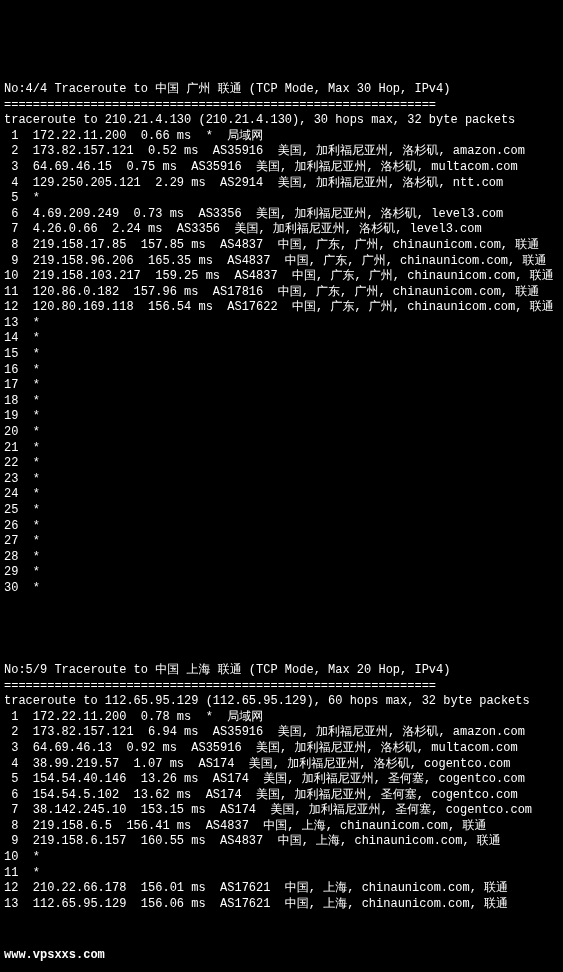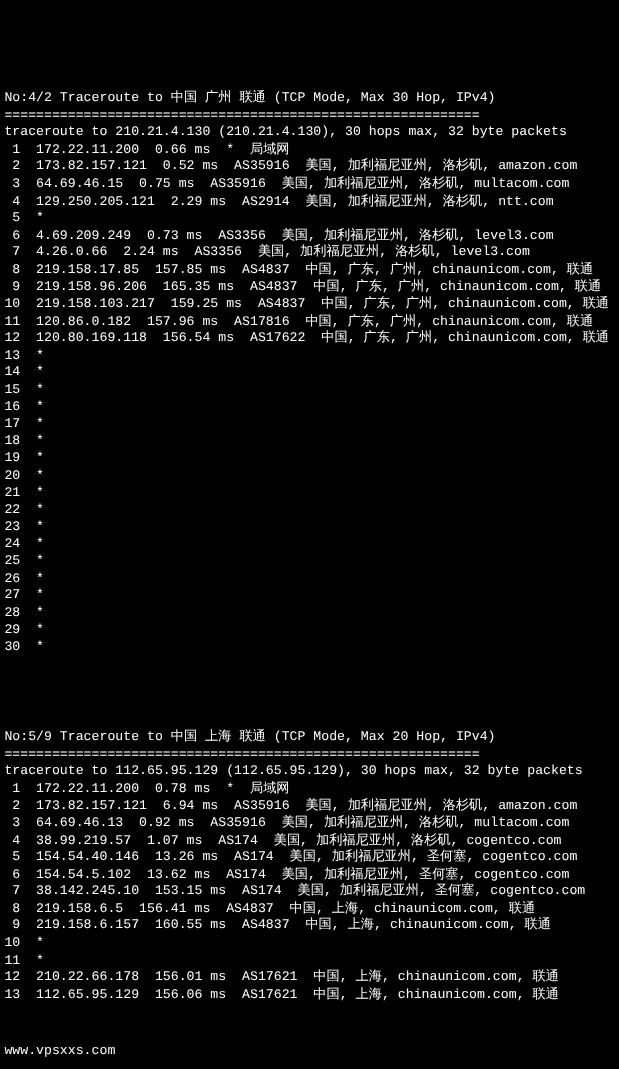--- a/index.html
+++ b/index.html
@@ -9,29 +9,29 @@
     font-size: 12px;
     line-height: 1.3;
     margin: 0;
     padding: 4px;
     white-space: pre;
     width: 563px;
     box-sizing: border-box;
     position: relative;
   }
   .block { margin-bottom: 4px; }
-  .siteurl { font-weight: normal; }
+  .siteurl { font-weight: bold; }
 </style>
 </head>
 <body>
 
 
 
 <div class="block">
-<span>No:4/2 Traceroute to 中国 广州 联通 (TCP Mode, Max 30 Hop, IPv4)</span>
+<span>No:4/4 Traceroute to 中国 广州 联通 (TCP Mode, Max 30 Hop, IPv4)</span>
 <span>============================================================</span>
 <span>traceroute to 210.21.4.130 (210.21.4.130), 30 hops max, 32 byte packets</span>
 <div> 1  172.22.11.200  0.66 ms  *  局域网
  2  173.82.157.121  0.52 ms  AS35916  美国, 加利福尼亚州, 洛杉矶, amazon.com
  3  64.69.46.15  0.75 ms  AS35916  美国, 加利福尼亚州, 洛杉矶, multacom.com
  4  129.250.205.121  2.29 ms  AS2914  美国, 加利福尼亚州, 洛杉矶, ntt.com
  5  *
  6  4.69.209.249  0.73 ms  AS3356  美国, 加利福尼亚州, 洛杉矶, level3.com
  7  4.26.0.66  2.24 ms  AS3356  美国, 加利福尼亚州, 洛杉矶, level3.com
  8  219.158.17.85  157.85 ms  AS4837  中国, 广东, 广州, chinaunicom.com, 联通
@@ -55,21 +55,21 @@
 26  *
 27  *
 28  *
 29  *
 30  *</div>
 </div>
 
 <div class="block">
 <span>No:5/9 Traceroute to 中国 上海 联通 (TCP Mode, Max 20 Hop, IPv4)</span>
 <span>============================================================</span>
-<span>traceroute to 112.65.95.129 (112.65.95.129), 30 hops max, 32 byte packets</span>
+<span>traceroute to 112.65.95.129 (112.65.95.129), 60 hops max, 32 byte packets</span>
 <div> 1  172.22.11.200  0.78 ms  *  局域网
  2  173.82.157.121  6.94 ms  AS35916  美国, 加利福尼亚州, 洛杉矶, amazon.com
  3  64.69.46.13  0.92 ms  AS35916  美国, 加利福尼亚州, 洛杉矶, multacom.com
  4  38.99.219.57  1.07 ms  AS174  美国, 加利福尼亚州, 洛杉矶, cogentco.com
  5  154.54.40.146  13.26 ms  AS174  美国, 加利福尼亚州, 圣何塞, cogentco.com
  6  154.54.5.102  13.62 ms  AS174  美国, 加利福尼亚州, 圣何塞, cogentco.com
  7  38.142.245.10  153.15 ms  AS174  美国, 加利福尼亚州, 圣何塞, cogentco.com
  8  219.158.6.5  156.41 ms  AS4837  中国, 上海, chinaunicom.com, 联通
  9  219.158.6.157  160.55 ms  AS4837  中国, 上海, chinaunicom.com, 联通
 10  *

